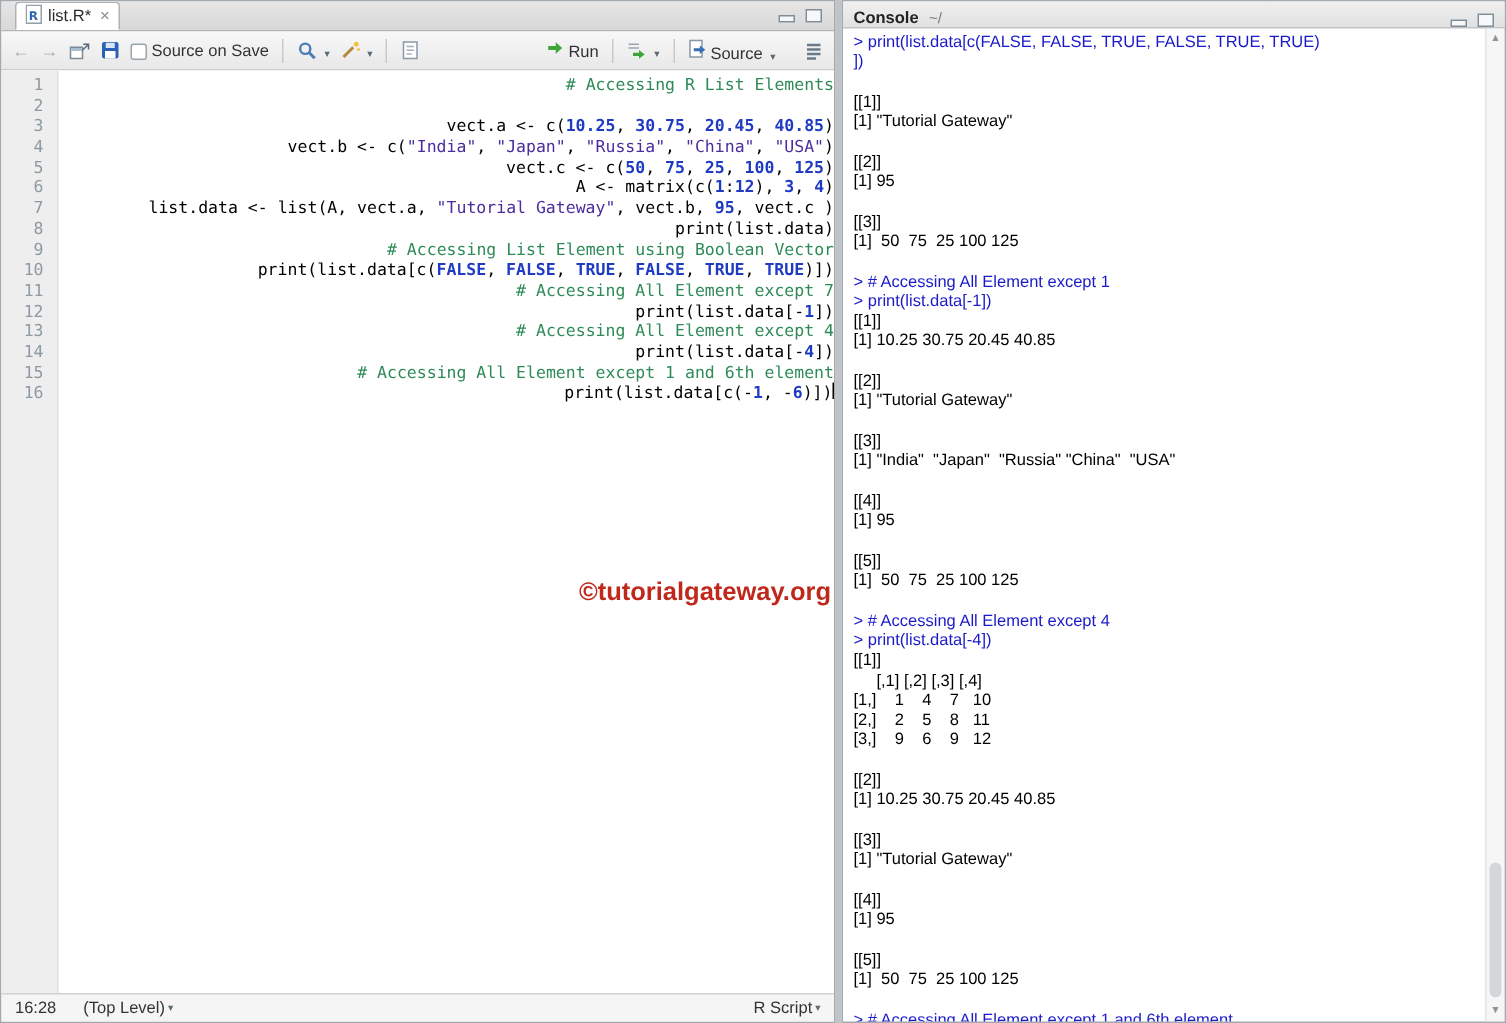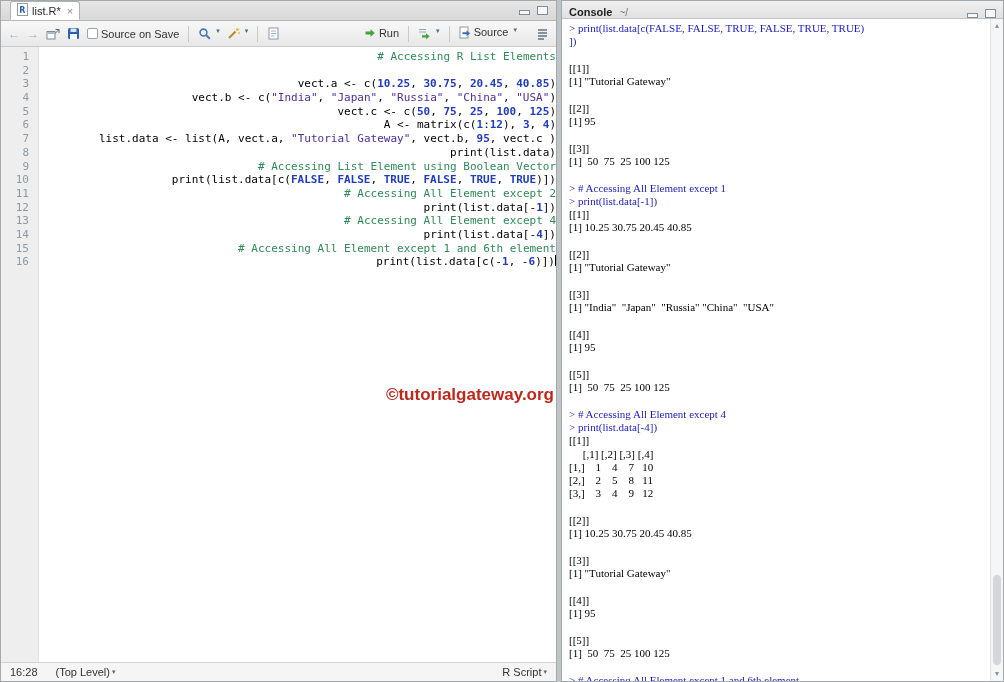--- a/index.html
+++ b/index.html
@@ -20,21 +20,21 @@
   .win-btns { margin-left:auto; display:flex; align-items:center; gap:7px; padding:0 8px 5px 0; }
   .win-btn { width:11px; height:9px; border:1px solid #7f8d99; background:#f6f8fa; }
   .win-btn.min { height:5px; margin-top:4px; }
 
   
   .toolbar { height:26px; background:linear-gradient(#f8f8f8,#e8e8e8); border-bottom:1px solid #cccccc;
              display:flex; align-items:center; padding:0 7px; gap:7px; font-size:11px; color:#333; flex:none; }
   .tb-sep { width:1px; height:16px; background:#c9c9c9; margin:0 2px; }
   .tb-spacer { flex:1; }
   .nav-arrow { color:#a8b0b6; font-size:12px; }
-  .tb-btn { display:flex; align-items:flex-start; gap:3px; }
+  .tb-btn { display:flex; align-items:flex-end; gap:3px; }
   .dd { font-size:7px; color:#5a6a75; margin-left:2px; }
   .checkbox { width:11px; height:11px; border:1px solid #9aa4ac; background:#fff; border-radius:2px; display:inline-block; }
   .tb-label { color:#333; }
 
   
   .editor { flex:1; display:flex; position:relative; background:#fff; overflow:hidden;
             font-family:"DejaVu Sans Mono", monospace; font-size:11px; line-height:13.7px; }
   .gutter { width:38px; background:#eeeeee; border-right:1px solid #e2e2e2; color:#8f9aa2;
             text-align:right; padding:3px 9px 0 0; flex:none; }
   .gut-num { height:13.7px; }
@@ -53,21 +53,21 @@
                align-items:center; font-size:11px; color:#333; padding:0 9px; gap:18px; flex:none;justify-content:flex-end; }
   .sb-spacer { flex:1; }
   .sb-sel { display:flex; align-items:center; }
 
   
   .console-header { height:18px; background:linear-gradient(#f0f0f0,#e1e1e1); border-bottom:1px solid #c2c2c2;
                     display:flex; align-items:flex-end; padding:0 7px; font-size:11px; flex:none; }
   .console-title { font-weight:bold; color:#222; }
   .console-path { color:#767676; margin-left:7px; font-size:10px; }
   .console-body { flex:1; position:relative; padding:3px 32px 0 7px; overflow:hidden;
-                  font-family:Liberation Serif, serif; font-size:11px; line-height:13.3px; }
+                  font-family:Liberation Sans, sans-serif; font-size:11px; line-height:13.3px; }
   .con-line { white-space:pre; min-height:13.3px; }
   .con-in  { color:#1A1AC9; }
   .con-out { color:#000000; }
   .v-scroll { position:absolute; top:0; right:0; width:13px; height:100%;
               background:#f6f6f6; border-left:1px solid #e4e4e4; }
   .v-arrow { display:block; width:100%; text-align:center; font-size:7px; color:#8a949c; height:14px; line-height:14px; }
   .v-arrow.down { position:absolute; bottom:0; }
   .v-thumb { position:absolute; right:2px; bottom:16px; width:8px; height:90px;
              background:#d4d7da; border-radius:4px; }
 </style>
@@ -203,21 +203,21 @@
           <div class="code-line"><span class="tk-c"># Accessing R List Elements</span></div>
           <div class="code-line"></div>
           <div class="code-line"><span class="tk-p">vect.a &lt;- c(</span><span class="tk-n">10.25</span><span class="tk-p">, </span><span class="tk-n">30.75</span><span class="tk-p">, </span><span class="tk-n">20.45</span><span class="tk-p">, </span><span class="tk-n">40.85</span><span class="tk-p">)</span></div>
           <div class="code-line"><span class="tk-p">vect.b &lt;- c(</span><span class="tk-s">"India"</span><span class="tk-p">, </span><span class="tk-s">"Japan"</span><span class="tk-p">, </span><span class="tk-s">"Russia"</span><span class="tk-p">, </span><span class="tk-s">"China"</span><span class="tk-p">, </span><span class="tk-s">"USA"</span><span class="tk-p">)</span></div>
           <div class="code-line"><span class="tk-p">vect.c &lt;- c(</span><span class="tk-n">50</span><span class="tk-p">, </span><span class="tk-n">75</span><span class="tk-p">, </span><span class="tk-n">25</span><span class="tk-p">, </span><span class="tk-n">100</span><span class="tk-p">, </span><span class="tk-n">125</span><span class="tk-p">)</span></div>
           <div class="code-line"><span class="tk-p">A &lt;- matrix(c(</span><span class="tk-n">1</span><span class="tk-p">:</span><span class="tk-n">12</span><span class="tk-p">), </span><span class="tk-n">3</span><span class="tk-p">, </span><span class="tk-n">4</span><span class="tk-p">)</span></div>
           <div class="code-line"><span class="tk-p">list.data &lt;- list(A, vect.a, </span><span class="tk-s">"Tutorial Gateway"</span><span class="tk-p">, vect.b, </span><span class="tk-n">95</span><span class="tk-p">, vect.c )</span></div>
           <div class="code-line"><span class="tk-p">print(list.data)</span></div>
           <div class="code-line"><span class="tk-c"># Accessing List Element using Boolean Vector</span></div>
           <div class="code-line"><span class="tk-p">print(list.data[c(</span><span class="tk-n">FALSE</span><span class="tk-p">, </span><span class="tk-n">FALSE</span><span class="tk-p">, </span><span class="tk-n">TRUE</span><span class="tk-p">, </span><span class="tk-n">FALSE</span><span class="tk-p">, </span><span class="tk-n">TRUE</span><span class="tk-p">, </span><span class="tk-n">TRUE</span><span class="tk-p">)])</span></div>
-          <div class="code-line"><span class="tk-c"># Accessing All Element except 2</span></div>
+          <div class="code-line"><span class="tk-c"># Accessing All Element except 7</span></div>
           <div class="code-line"><span class="tk-p">print(list.data[-</span><span class="tk-n">1</span><span class="tk-p">])</span></div>
           <div class="code-line"><span class="tk-c"># Accessing All Element except 4</span></div>
           <div class="code-line"><span class="tk-p">print(list.data[-</span><span class="tk-n">4</span><span class="tk-p">])</span></div>
           <div class="code-line"><span class="tk-c"># Accessing All Element except 1 and 6th element</span></div>
           <div class="code-line"><span class="tk-p">print(list.data[c(-</span><span class="tk-n">1</span><span class="tk-p">, -</span><span class="tk-n">6</span><span class="tk-p">)])</span><span class="caret"></span></div>
         </div>
       <div class="watermark">©tutorialgateway.org</div>
     </div>
 
     <div class="statusbar">
@@ -273,21 +273,21 @@
           <div class="con-line con-out"></div>
           <div class="con-line con-out">[[5]]</div>
           <div class="con-line con-out">[1]  50  75  25 100 125</div>
           <div class="con-line con-out"></div>
           <div class="con-line con-in">&gt; # Accessing All Element except 4</div>
           <div class="con-line con-in">&gt; print(list.data[-4])</div>
           <div class="con-line con-out">[[1]]</div>
           <div class="con-line con-out">     [,1] [,2] [,3] [,4]</div>
           <div class="con-line con-out">[1,]    1    4    7   10</div>
           <div class="con-line con-out">[2,]    2    5    8   11</div>
-          <div class="con-line con-out">[3,]    3    4    9   12</div>
+          <div class="con-line con-out">[3,]    9    6    9   12</div>
           <div class="con-line con-out"></div>
           <div class="con-line con-out">[[2]]</div>
           <div class="con-line con-out">[1] 10.25 30.75 20.45 40.85</div>
           <div class="con-line con-out"></div>
           <div class="con-line con-out">[[3]]</div>
           <div class="con-line con-out">[1] "Tutorial Gateway"</div>
           <div class="con-line con-out"></div>
           <div class="con-line con-out">[[4]]</div>
           <div class="con-line con-out">[1] 95</div>
           <div class="con-line con-out"></div>

